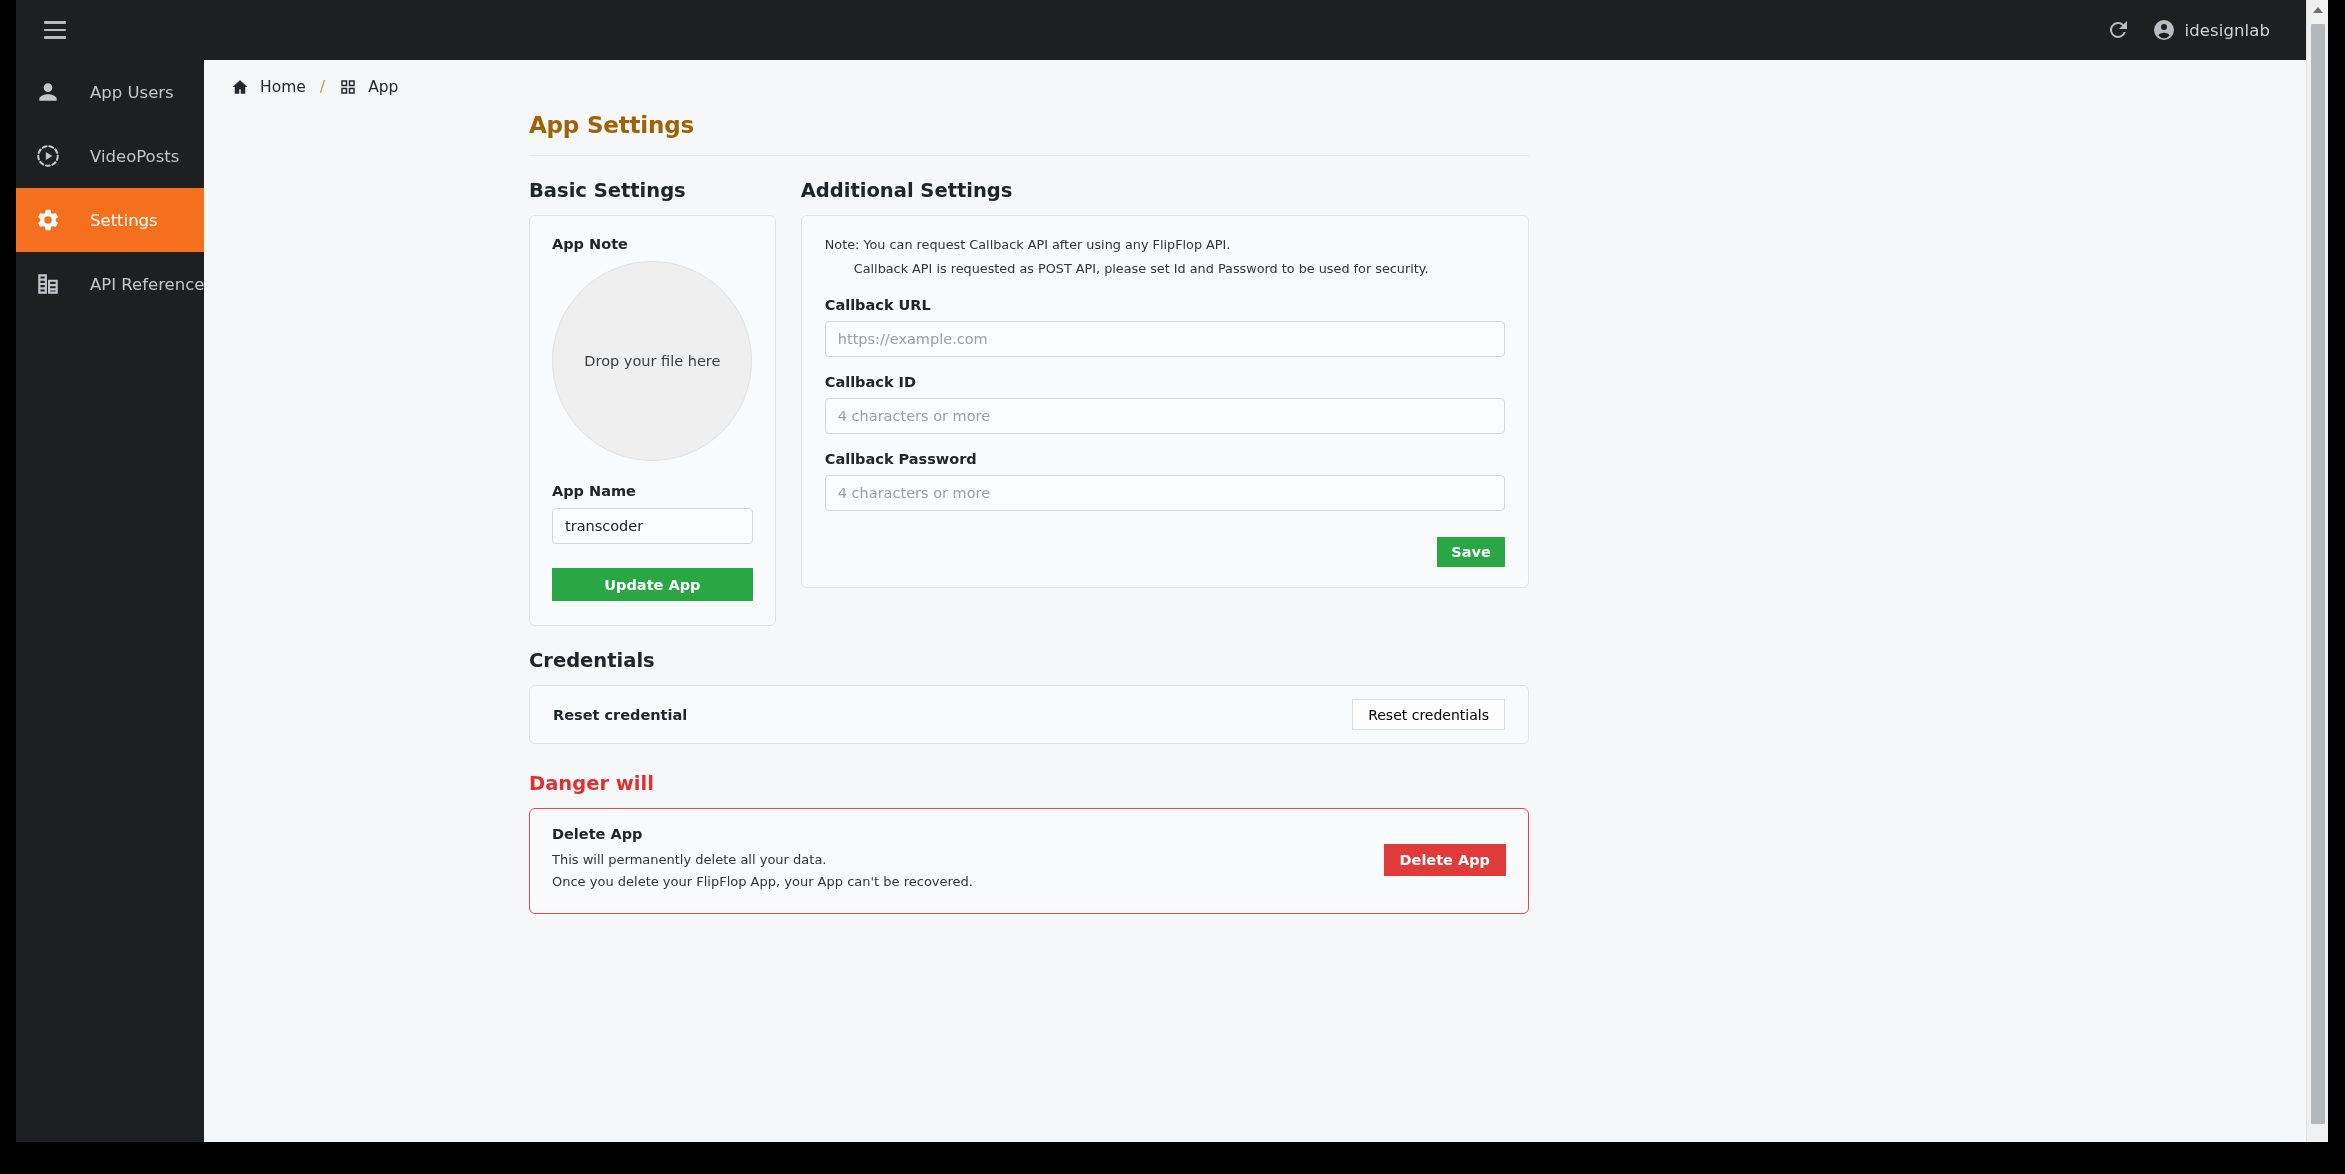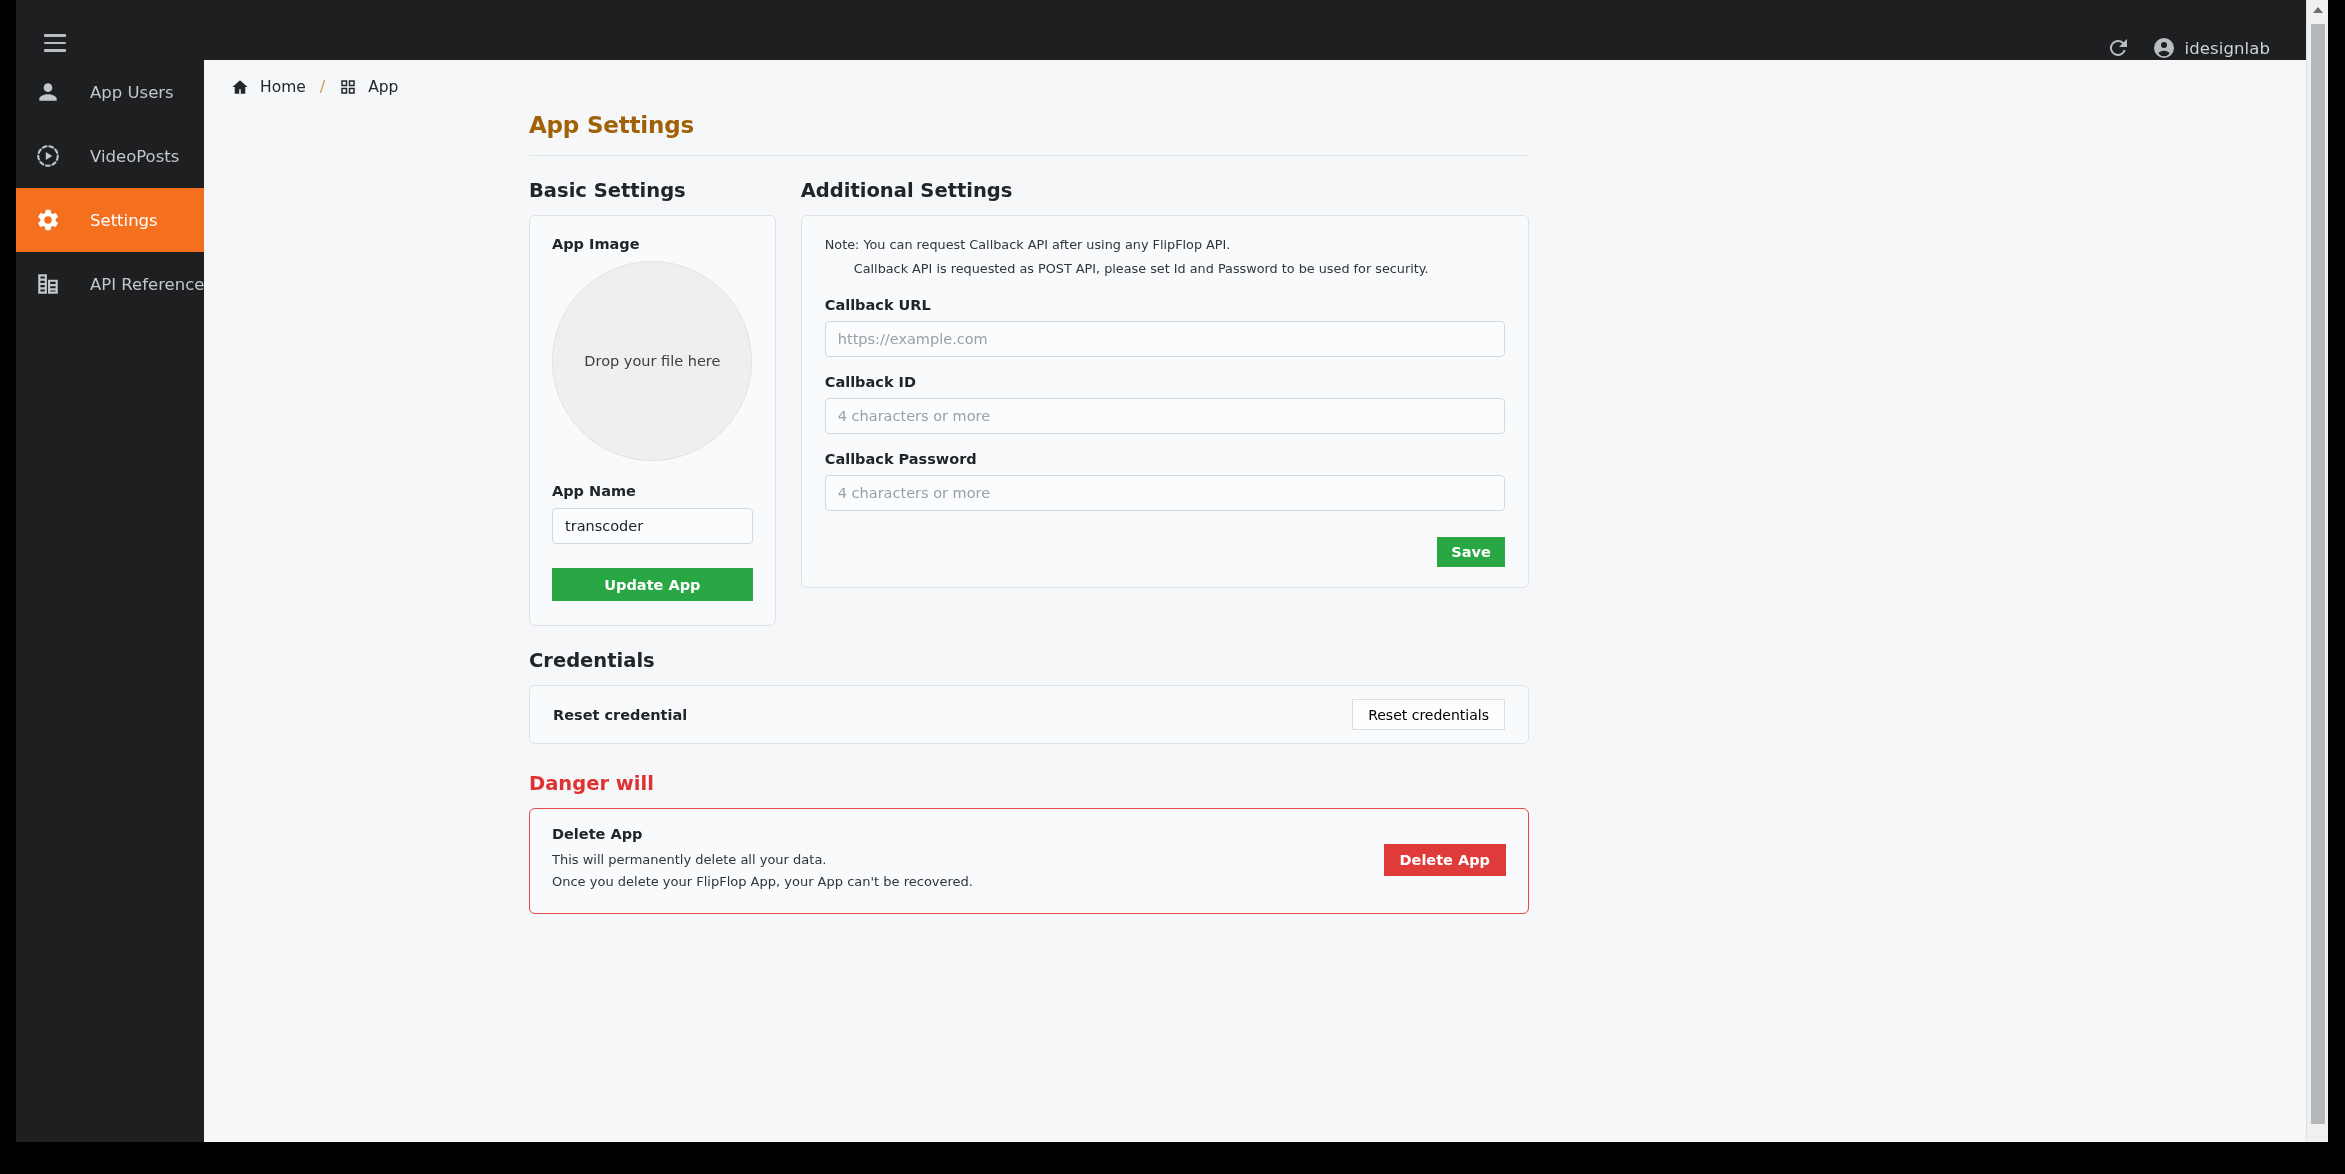--- a/index.html
+++ b/index.html
@@ -24,21 +24,21 @@
   }
 
   
   #topbar {
     position: absolute;
     left: 0; top: 0;
     width: 2312px;
     height: 60px;
     background: #1d1f20;
     display: flex;
-    align-items: flex-end;
+    align-items: center;
     justify-content: space-between;
     padding: 0 28px 0 22px;
   }
   #hamburger {
     width: 34px; height: 34px;
     display: flex; flex-direction: column;
     justify-content: center; align-items: center;
     gap: 5px;
     cursor: pointer;
   }
@@ -396,21 +396,21 @@
     <div id="page">
 
       <div id="page-title">App Settings</div>
       <div id="title-rule"></div>
 
       <div id="settings-row">
 
         <div id="basic-col">
           <div class="section-title">Basic Settings</div>
           <div class="card" id="basic-card">
-            <div class="field-label">App Image</div>
+            <div class="field-label">App Note</div>
             <div id="dropzone">
               <span>Drop your file here</span>
             </div>
             <div class="field-label" id="appname-label">App Name</div>
             <input class="text-input" type="text" value="transcoder" style="">
             <button class="btn" id="update-btn">Update App</button>
           </div>
         </div>
 
         <div id="additional-col">

